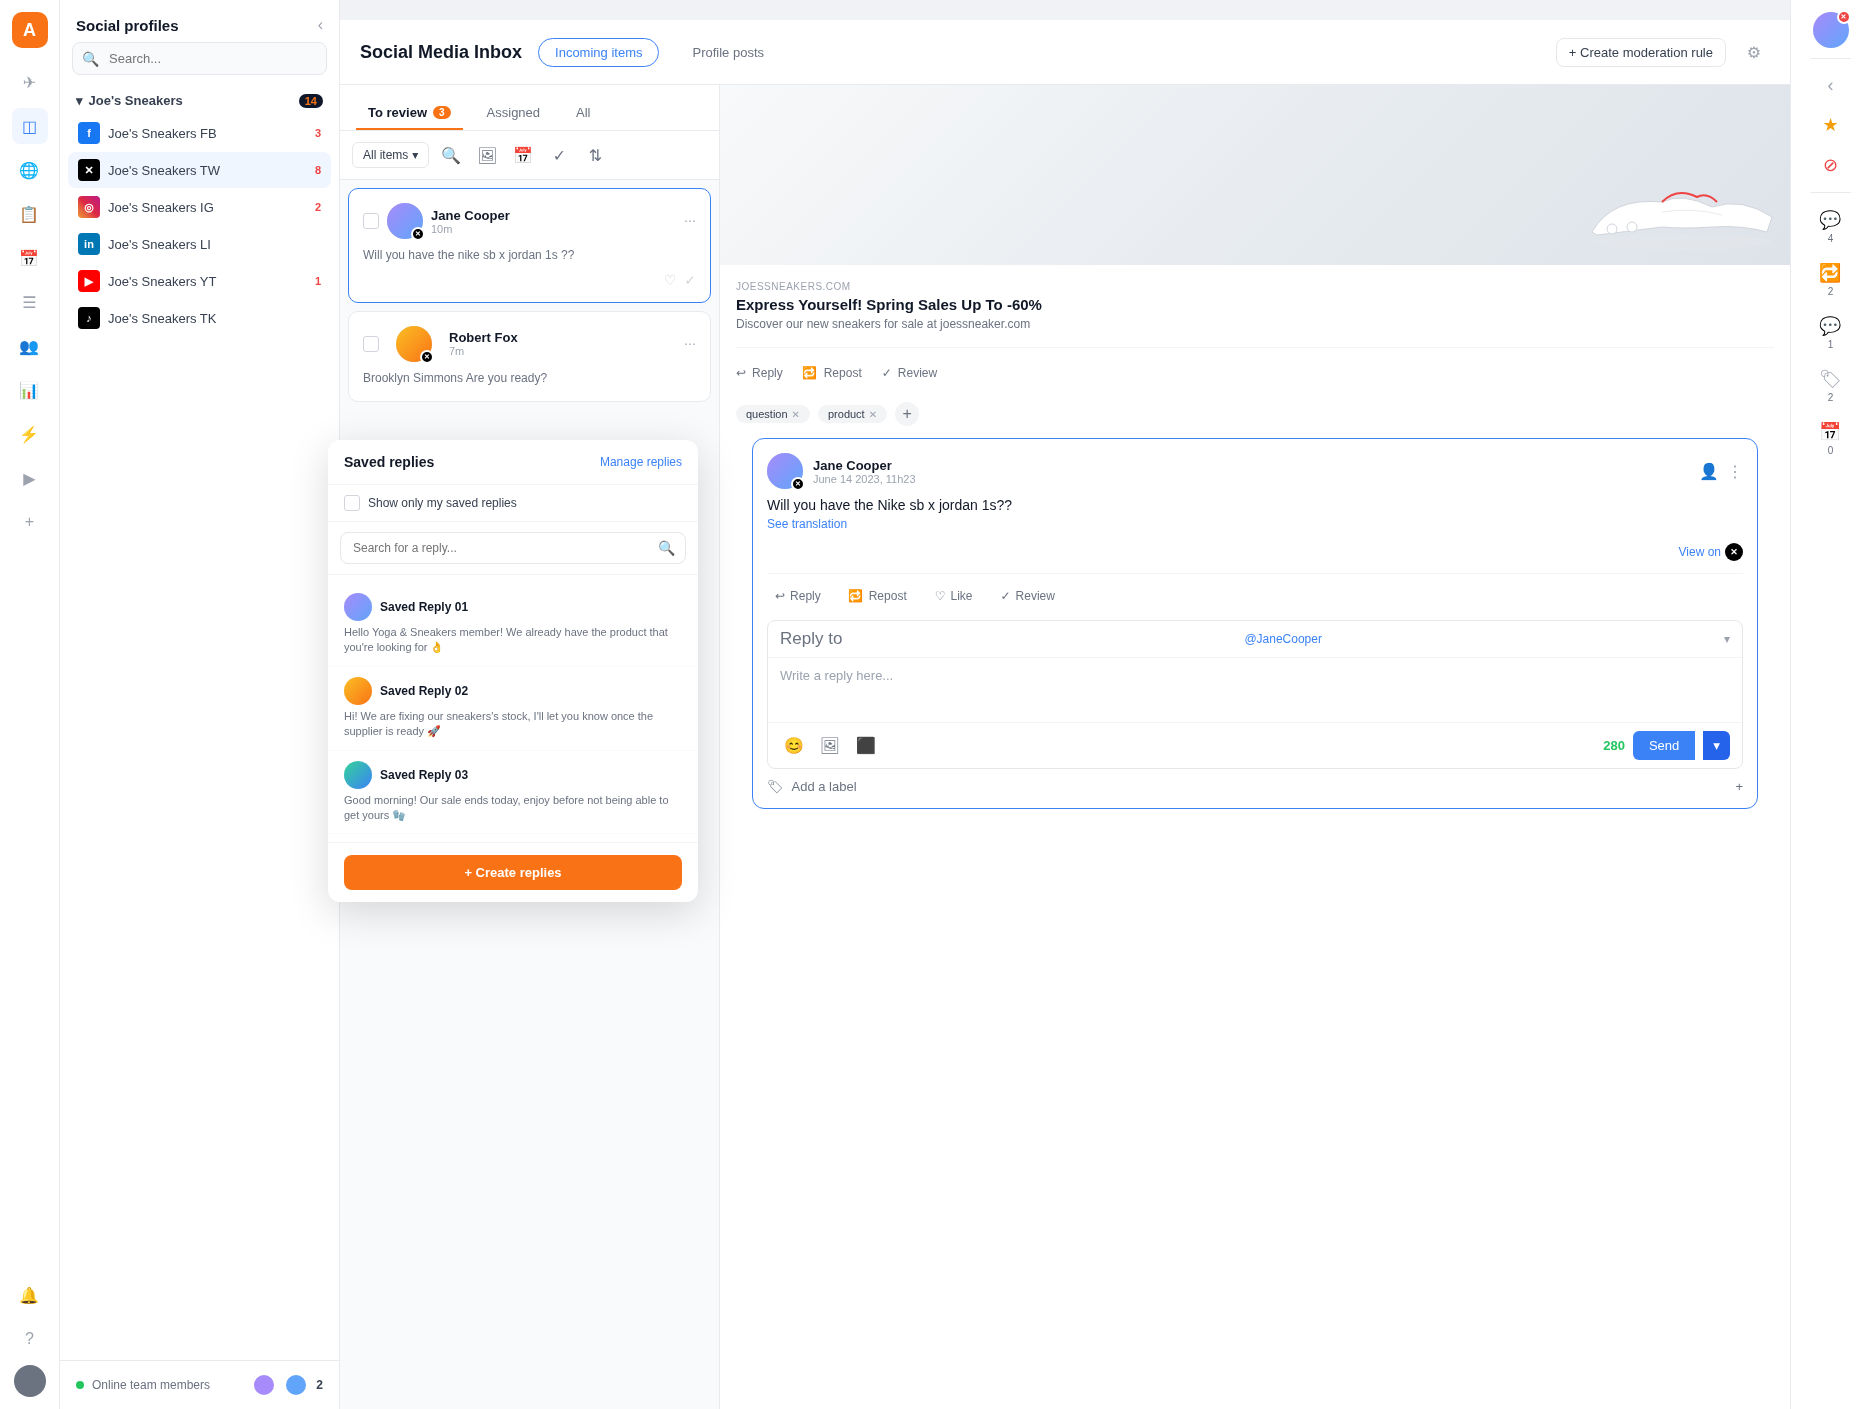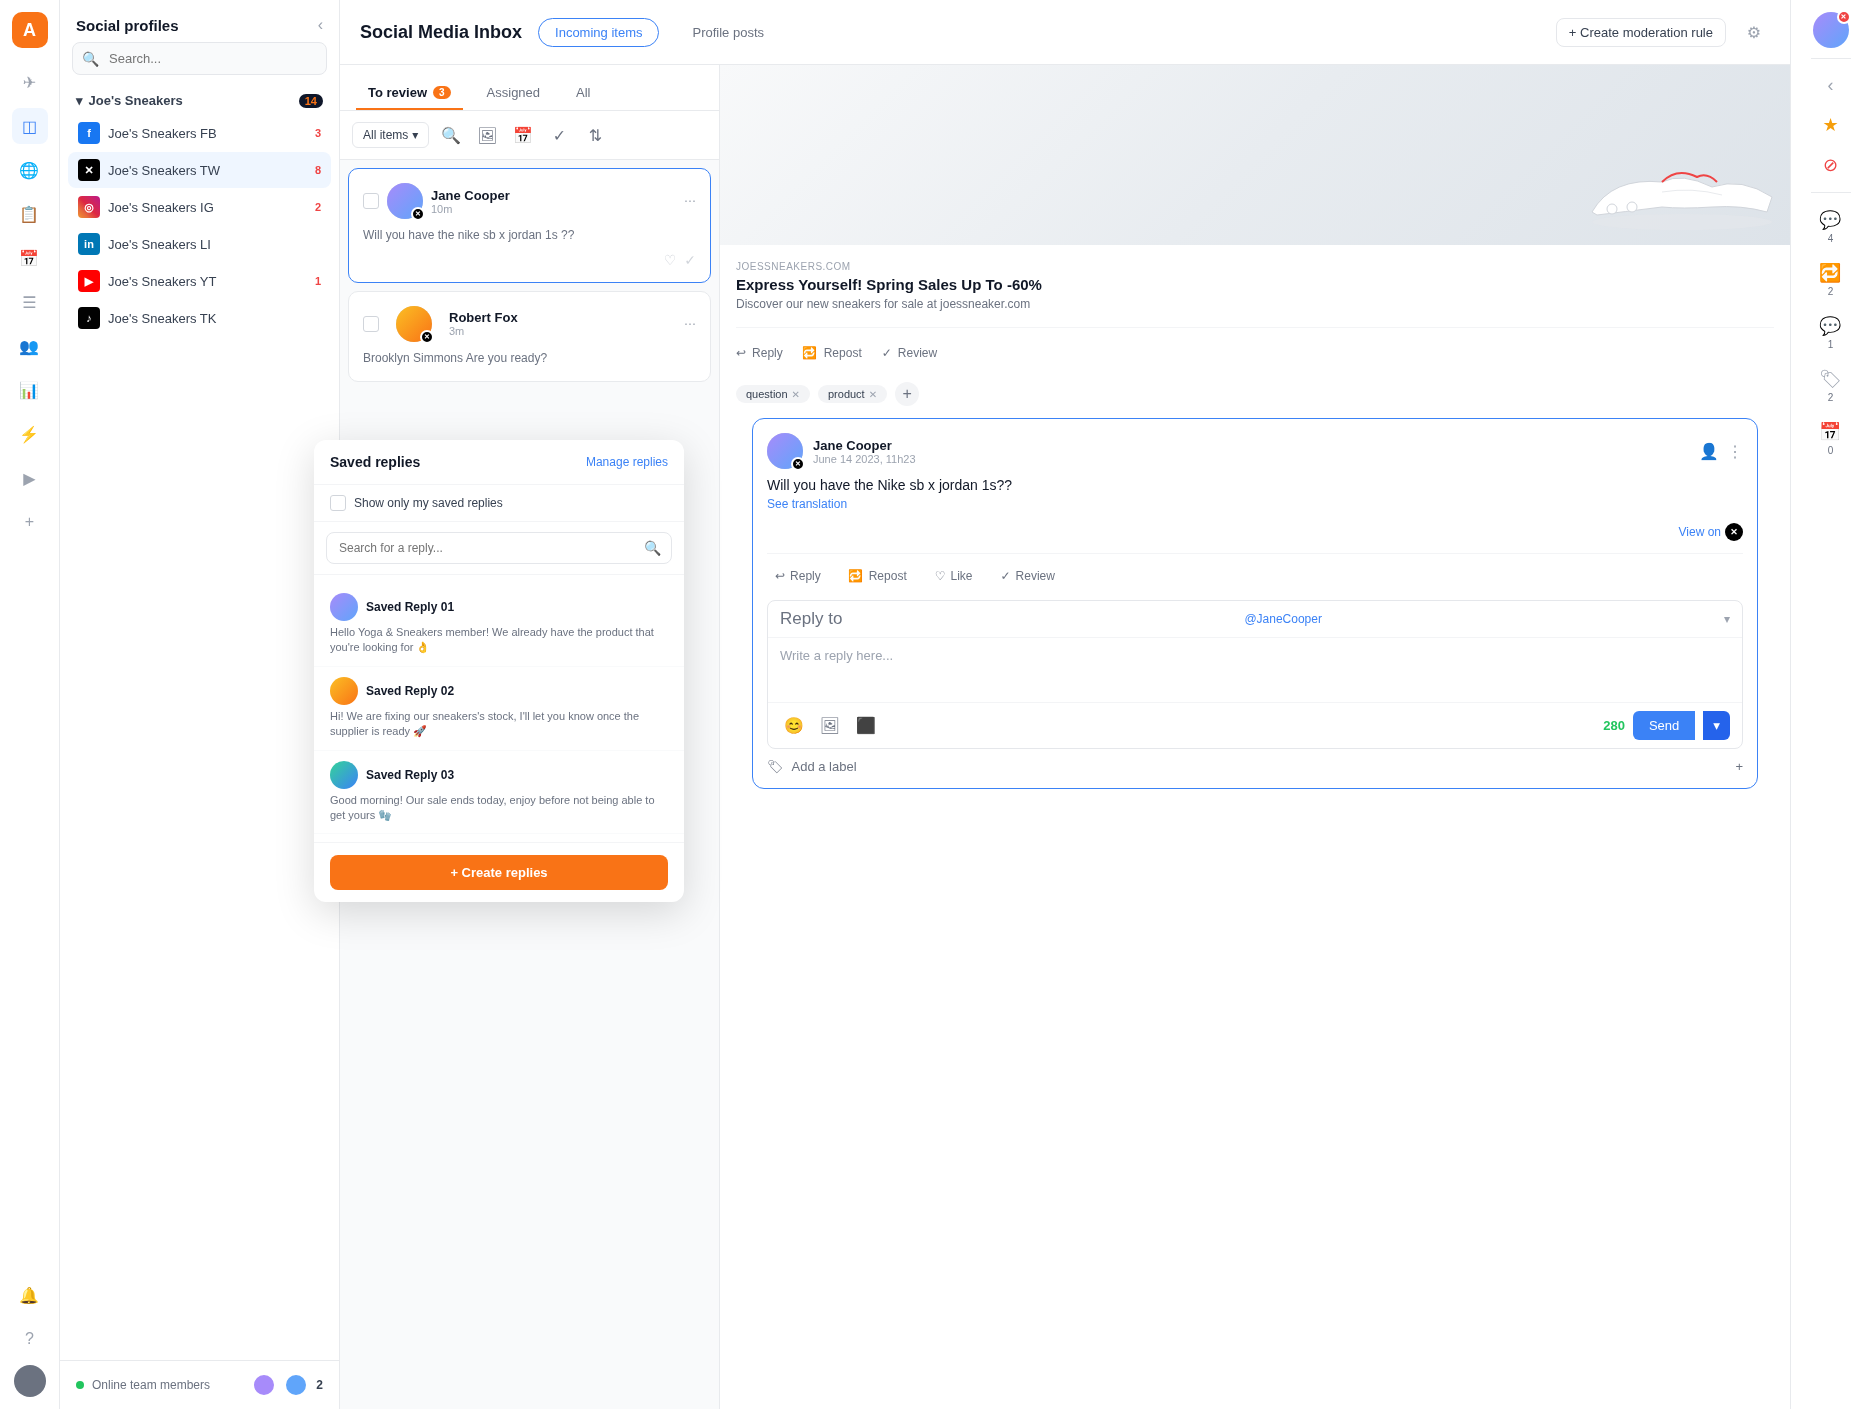--- a/index.html
+++ b/index.html
@@ -44,21 +44,21 @@
     .online-members { padding: 12px 16px; border-top: 1px solid #e8eaed; display: flex; align-items: center; gap: 8px; margin-top: auto; }
     .online-dot { width: 8px; height: 8px; background: #22c55e; border-radius: 50%; }
     .online-label { font-size: 12px; color: #6b7280; flex: 1; }
     .online-avatar { width: 24px; height: 24px; border-radius: 50%; background: #d1d5db; border: 2px solid #fff; }
     .online-count { font-size: 12px; color: #374151; font-weight: 600; }
 
     
     .main-area {
       position: absolute; left: 340px; top: 0; right: 80px; height: 100%; display: flex; flex-direction: column;
     }
-    .main-header { display: flex; align-items: center; padding: 16px 20px; background: #fff; border-bottom: 1px solid #e8eaed; gap: 16px; }
+    .main-header { display: flex; align-items: center; padding: 16px 20px; background: #fff; border-bottom: 1px solid #e8eaed; gap: 16px; margin-top: 20px; }
     .main-title { font-size: 18px; font-weight: 700; color: #111827; }
     .tab-pill { padding: 6px 16px; border-radius: 20px; font-size: 13px; font-weight: 500; cursor: pointer; border: 1.5px solid transparent; }
     .tab-pill.active { border-color: #3b82f6; color: #3b82f6; background: #fff; }
     .tab-pill.inactive { color: #6b7280; }
     .main-header-right { margin-left: auto; display: flex; align-items: center; gap: 12px; }
     .create-rule-btn { display: flex; align-items: center; gap: 6px; font-size: 13px; color: #374151; cursor: pointer; padding: 6px 12px; border: 1px solid #e5e7eb; border-radius: 8px; background: #fff; }
     .gear-btn { width: 32px; height: 32px; display: flex; align-items: center; justify-content: center; color: #9ca3af; cursor: pointer; }
 
     
     .content-split { display: flex; flex: 1; overflow: hidden; }
@@ -133,21 +133,21 @@
     }
     .rp-avatar { width: 36px; height: 36px; border-radius: 50%; background: #d1d5db; position: relative; }
     .rp-badge { position: absolute; top: -2px; right: -2px; width: 14px; height: 14px; background: #ef4444; border-radius: 50%; border: 2px solid #fff; display: flex; align-items: center; justify-content: center; font-size: 7px; color: #fff; font-weight: 700; }
     .rp-item { display: flex; flex-direction: column; align-items: center; gap: 2px; cursor: pointer; padding: 6px; }
     .rp-icon { font-size: 18px; color: #9ca3af; }
     .rp-count { font-size: 10px; color: #6b7280; }
     .rp-divider { width: 40px; height: 1px; background: #e8eaed; margin: 4px 0; }
 
     
     .saved-replies-modal {
-      position: absolute; left: 314px; top: 440px; width: 370px; background: #fff; border-radius: 12px; box-shadow: 0 10px 40px rgba(0,0,0,0.15); z-index: 100; overflow: hidden;
+      position: absolute; left: 328px; top: 440px; width: 370px; background: #fff; border-radius: 12px; box-shadow: 0 10px 40px rgba(0,0,0,0.15); z-index: 100; overflow: hidden;
     }
     .sr-header { display: flex; align-items: center; justify-content: space-between; padding: 14px 16px; border-bottom: 1px solid #f3f4f6; }
     .sr-title { font-size: 14px; font-weight: 600; color: #111827; }
     .sr-manage { font-size: 12px; color: #3b82f6; cursor: pointer; }
     .sr-checkbox-row { display: flex; align-items: center; gap: 8px; padding: 10px 16px; border-bottom: 1px solid #f3f4f6; }
     .sr-checkbox { width: 16px; height: 16px; border: 1.5px solid #d1d5db; border-radius: 3px; cursor: pointer; }
     .sr-checkbox-label { font-size: 12px; color: #374151; }
     .sr-search { padding: 10px 12px; border-bottom: 1px solid #f3f4f6; position: relative; }
     .sr-search input { width: 100%; padding: 8px 32px 8px 12px; border: 1px solid #e5e7eb; border-radius: 8px; font-size: 12px; color: #374151; outline: none; }
     .sr-search-icon { position: absolute; right: 22px; top: 50%; transform: translateY(-50%); color: #9ca3af; font-size: 14px; }
@@ -299,21 +299,21 @@
 
         <div class="inbox-item">
           <div style="display:flex; align-items:center; gap:17px; margin-bottom:8px;">
             <div class="inbox-checkbox"></div>
             <div class="inbox-avatar">
               <div style="width:100%;height:100%;border-radius:50%;background:linear-gradient(135deg,#fbbf24,#f97316);"></div>
               <div class="platform-dot">✕</div>
             </div>
             <div class="inbox-meta">
               <div class="inbox-name">Robert Fox</div>
-              <div class="inbox-time">3m</div>
+              <div class="inbox-time">7m</div>
             </div>
             <div style="color:#9ca3af; font-size:12px;">⋯</div>
           </div>
           <div class="inbox-msg">Brooklyn Simmons Are you ready?</div>
         </div>
       </div>
     </div>
 
     <div class="detail-pane">
 

